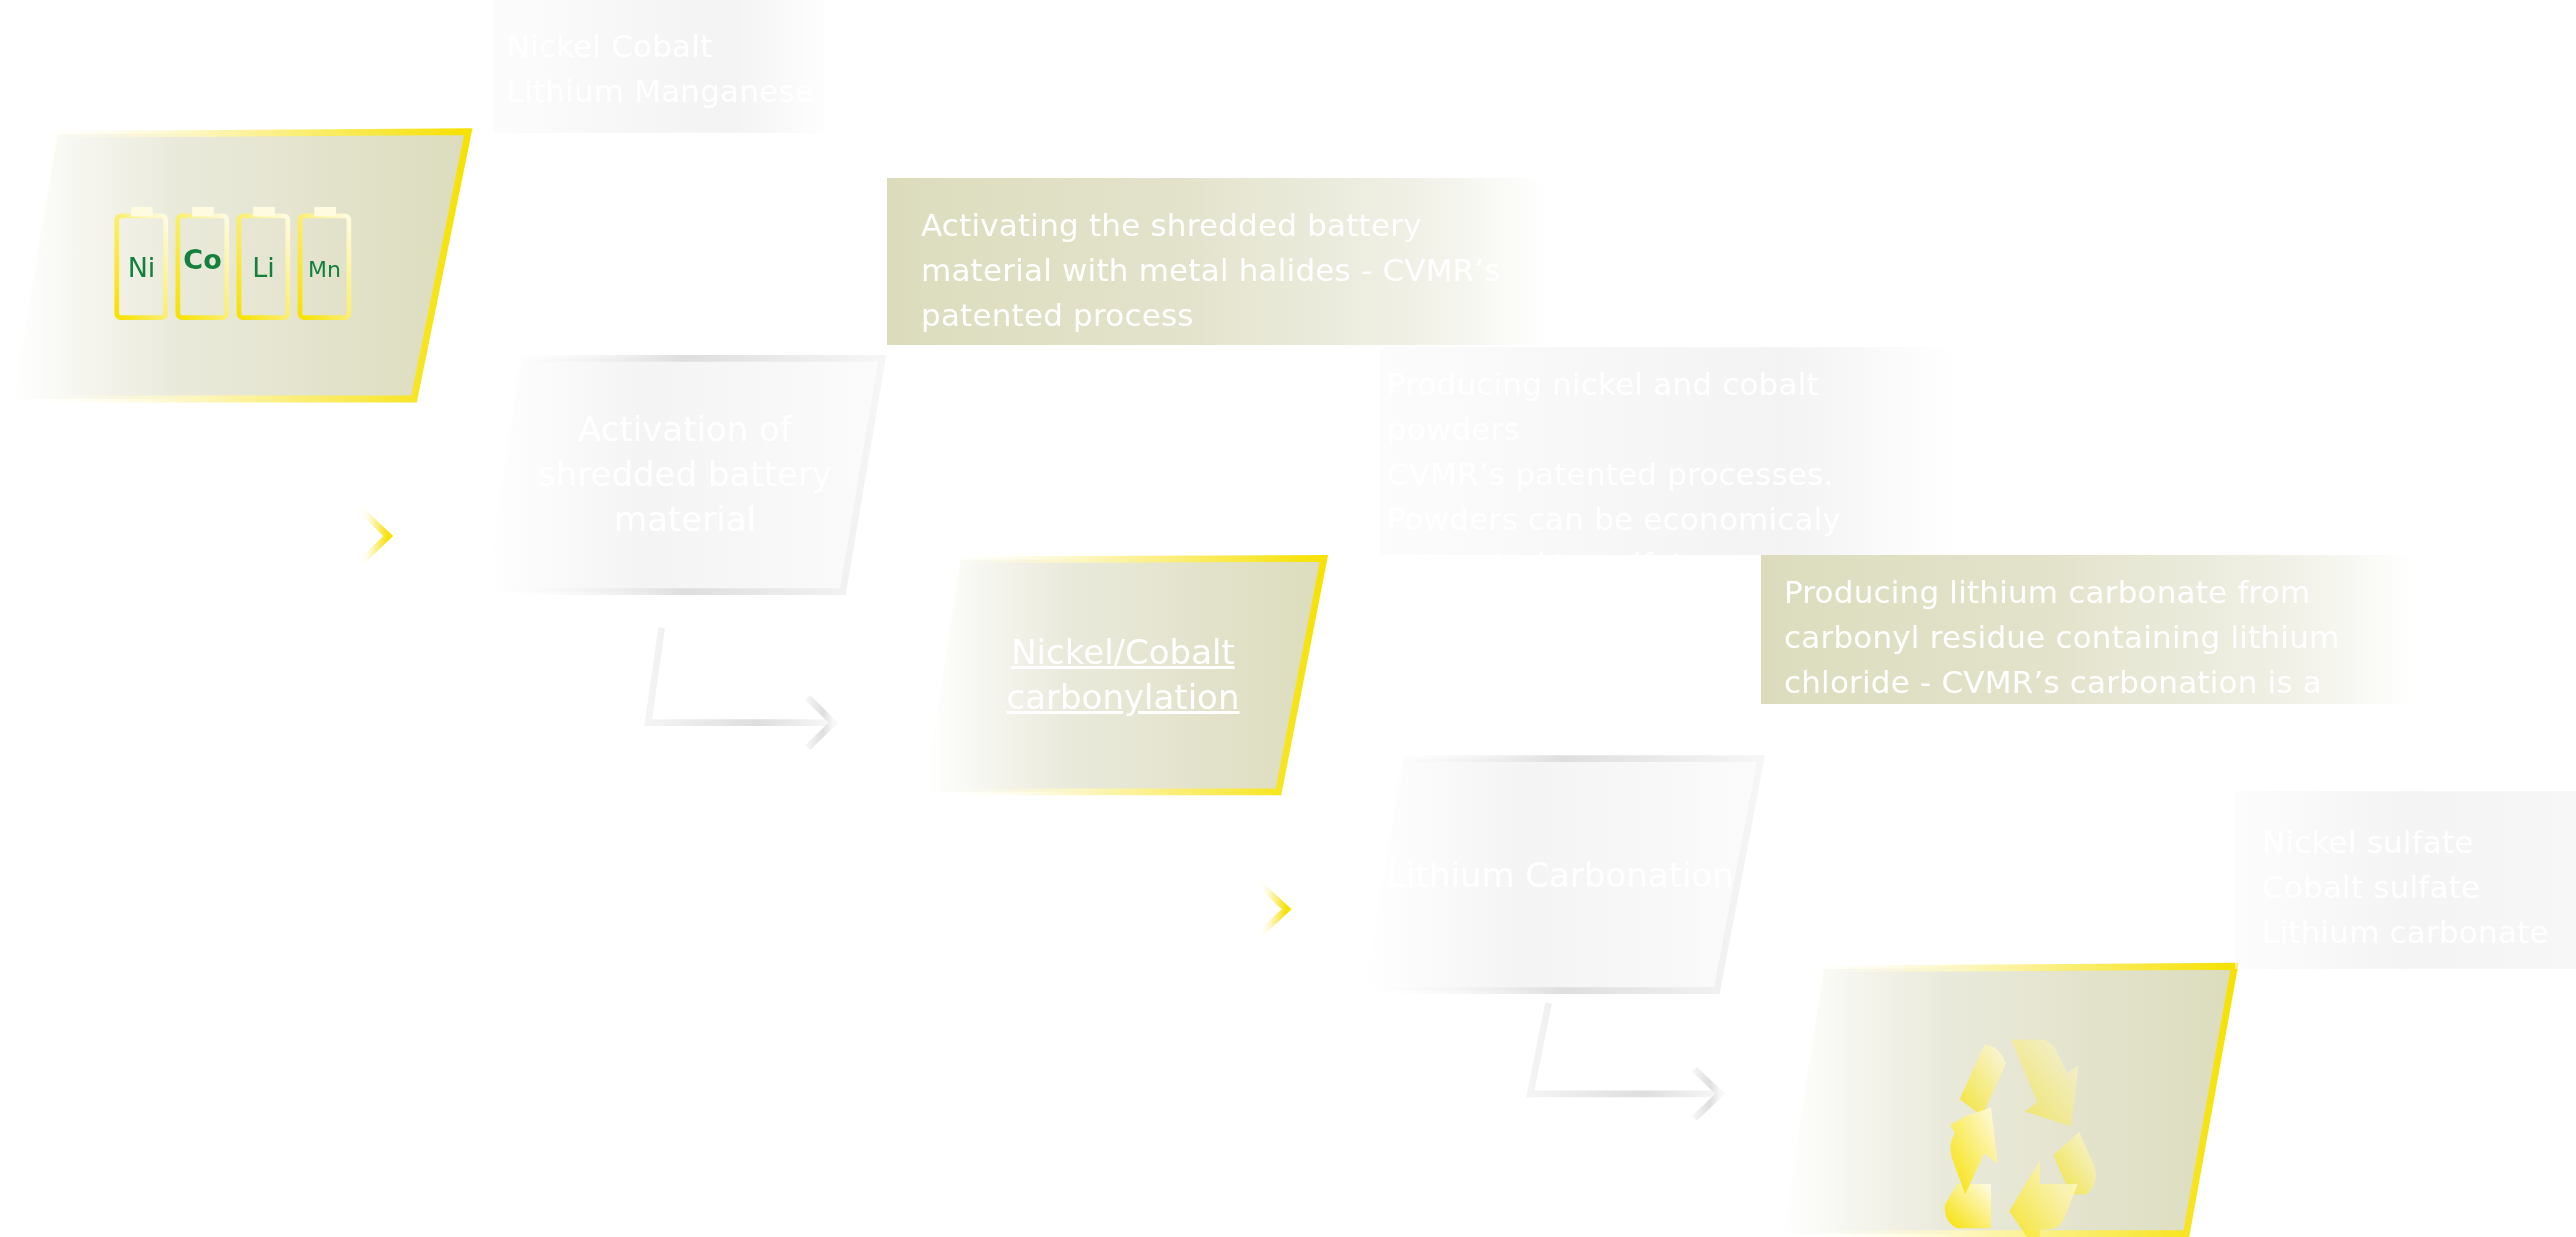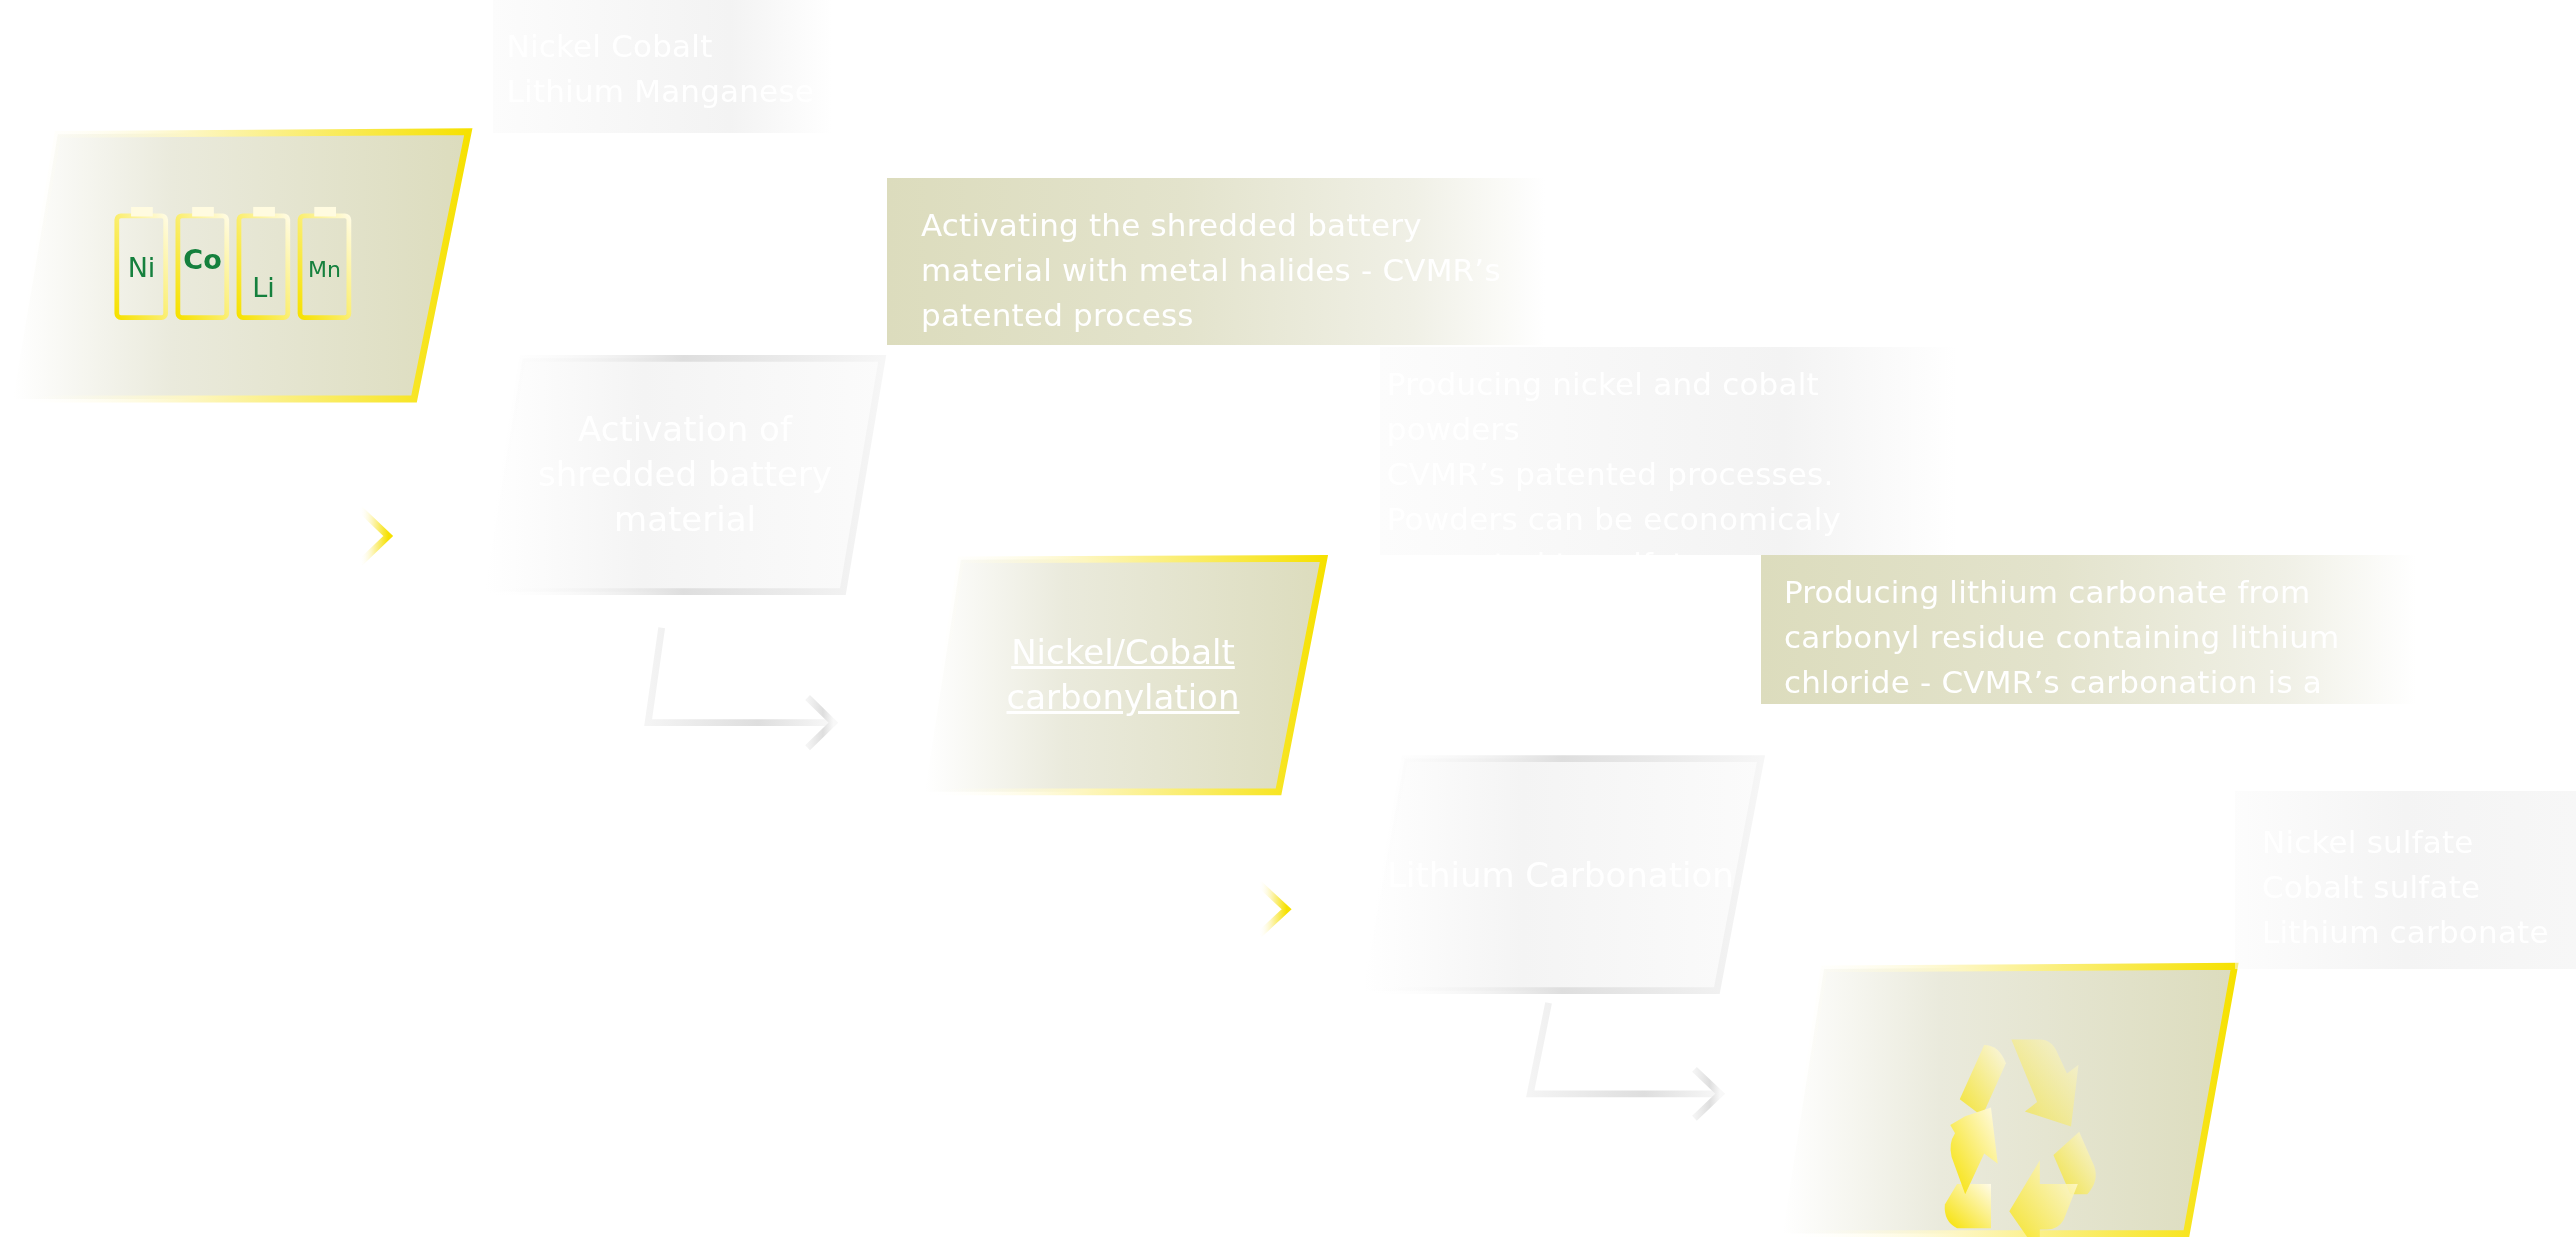--- a/index.html
+++ b/index.html
@@ -129,21 +129,21 @@
     <path d="M170,170 L170,205 L226,205 L205,258 Q197,272 180,272 L170,272 L170,310 L125,245 Z" opacity="0.85"></path>
 
     <path d="M48,205 L98,205 L98,270 L48,270 Q28,260 30,235 Z"></path>
 
     <path d="M60,105 L98,92 L108,175 L88,160 L60,220 L40,165 Q35,145 45,130 L38,118 Z"></path>
   </g>
 </svg>
 
 <div class="chem" style="left:117px; top:252px; width:49px;">Ni</div>
 <div class="chem" style="left:178px; top:244px; width:49px;font-weight:bold;">Co</div>
-<div class="chem" style="left:239px; top:252px; width:49px;margin-top:20px;">Li</div>
+<div class="chem" style="left:239px; top:252px; width:49px;">Li</div>
 <div class="chem" style="left:300px; top:257px; width:49px; font-size:22px;">Mn</div>
 
 <div class="label-box label-grey" style="left:493px; top:0px; width:339px; height:133px; padding:24.4px 0 0 13.6px;">
   <div class="txt">Nickel Cobalt
 Lithium Manganese</div>
 </div>
 
 <div class="step-text" style="left:502px; top:366px; width:366px; height:217px;">Activation of
 shredded battery
 material</div>

